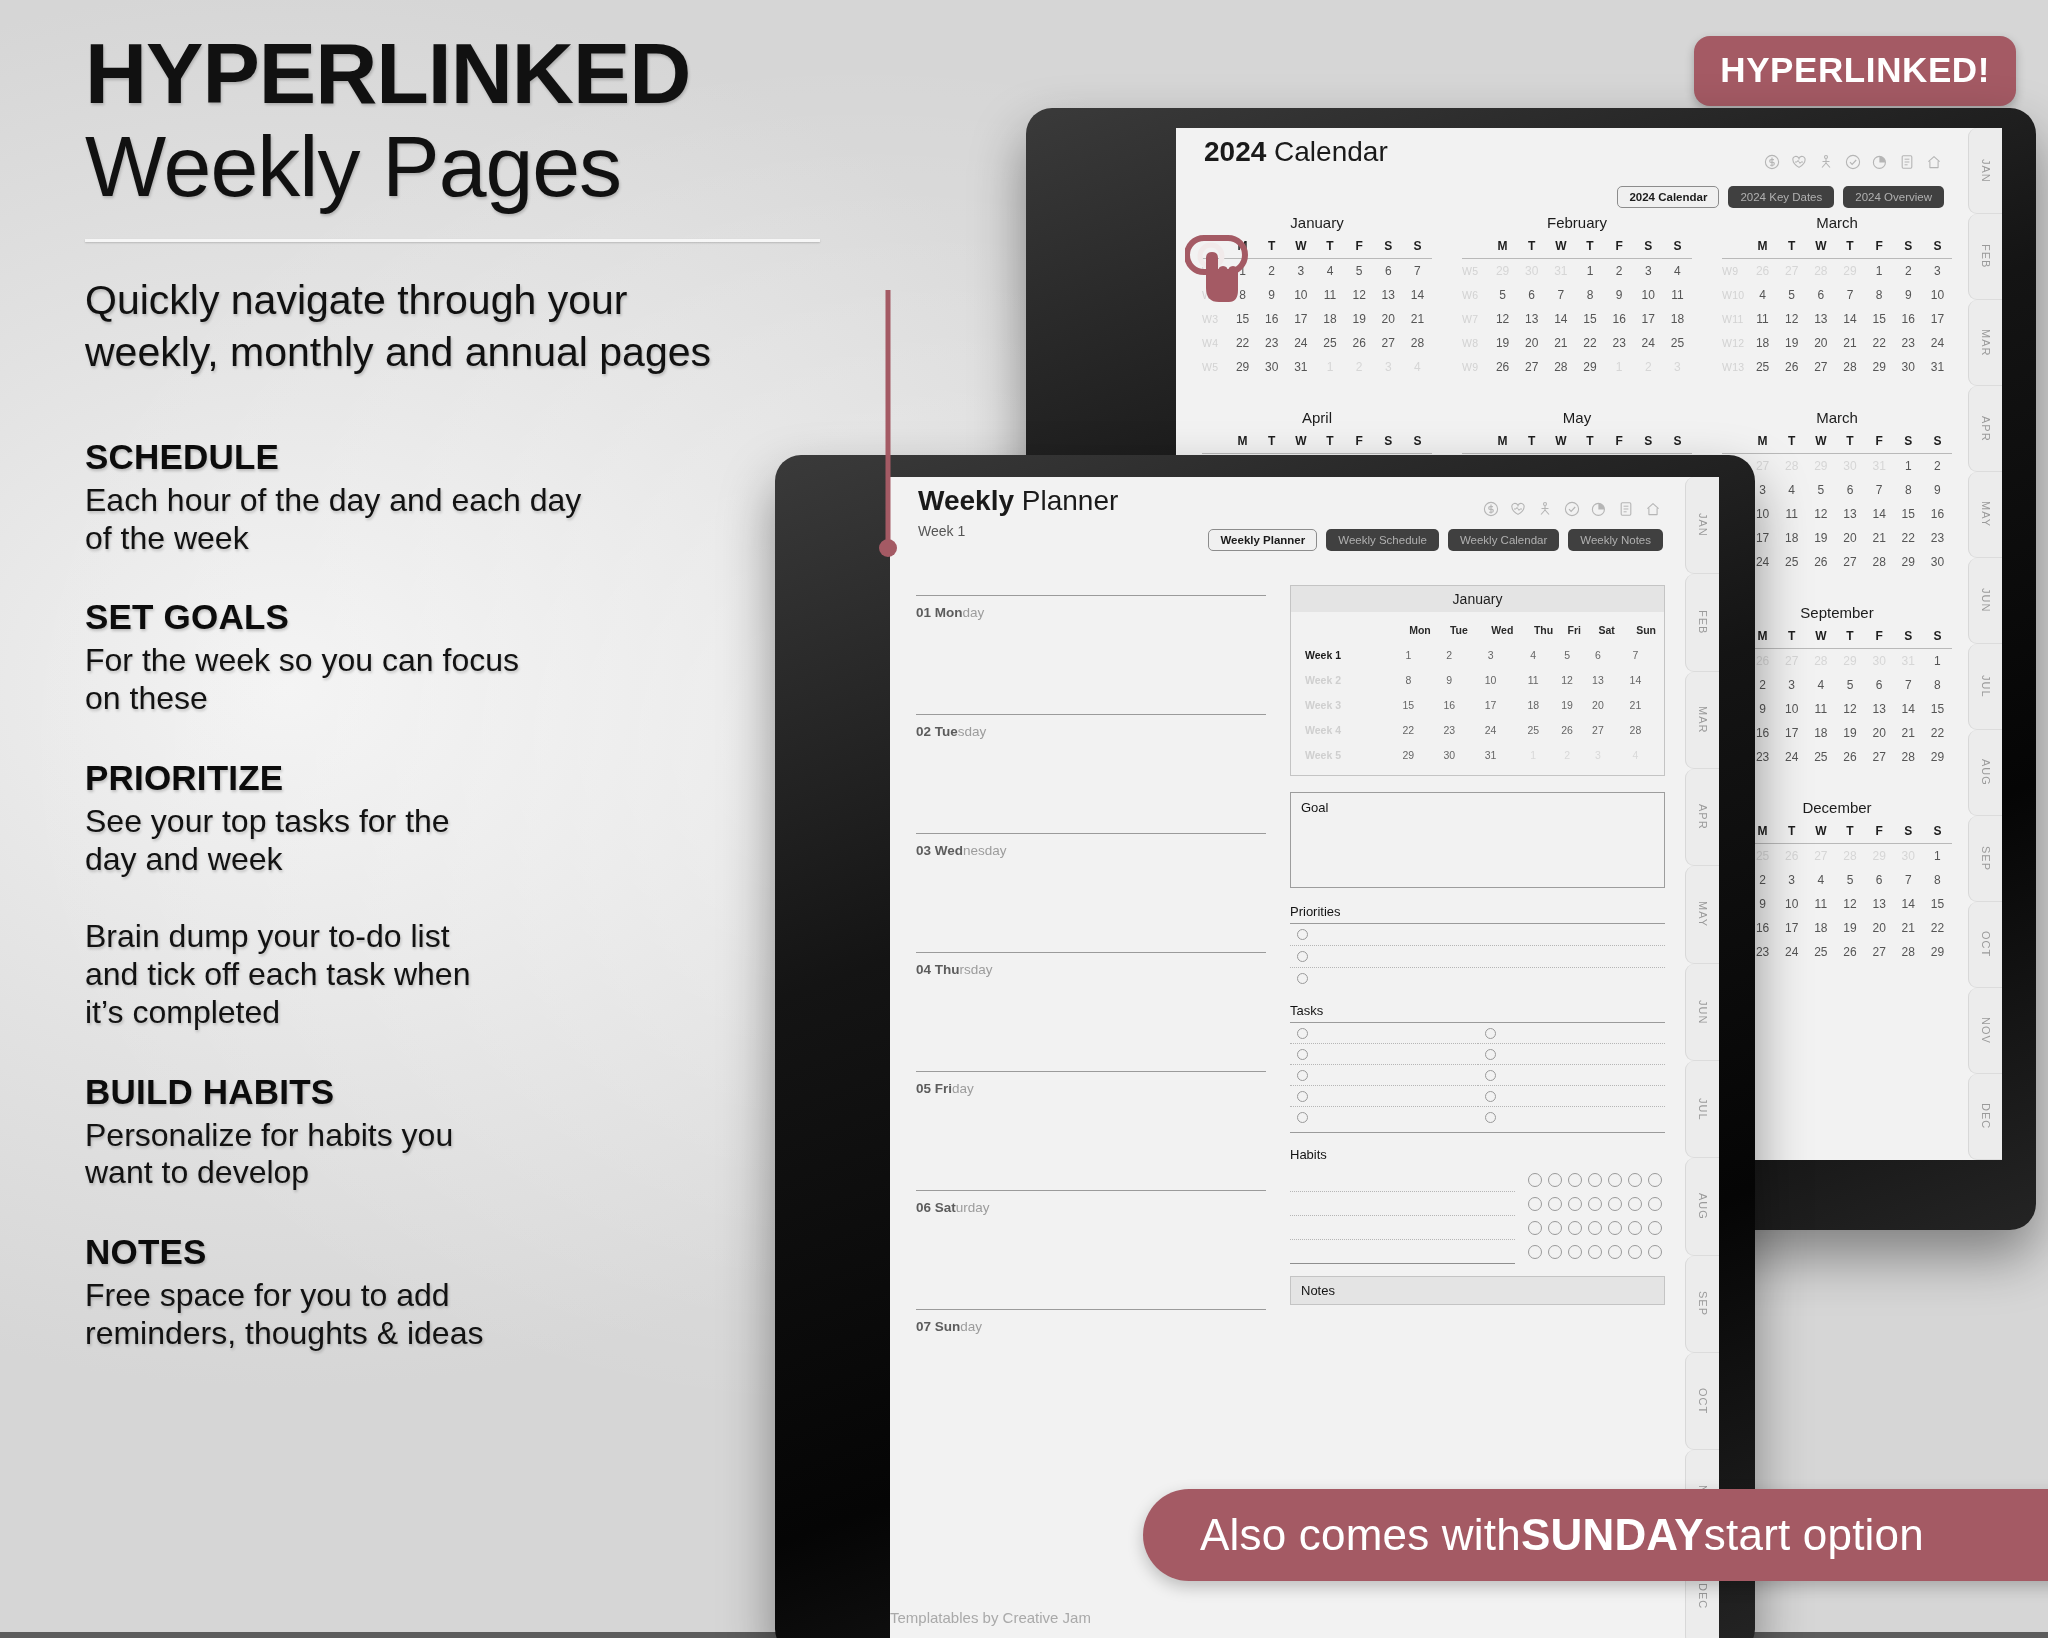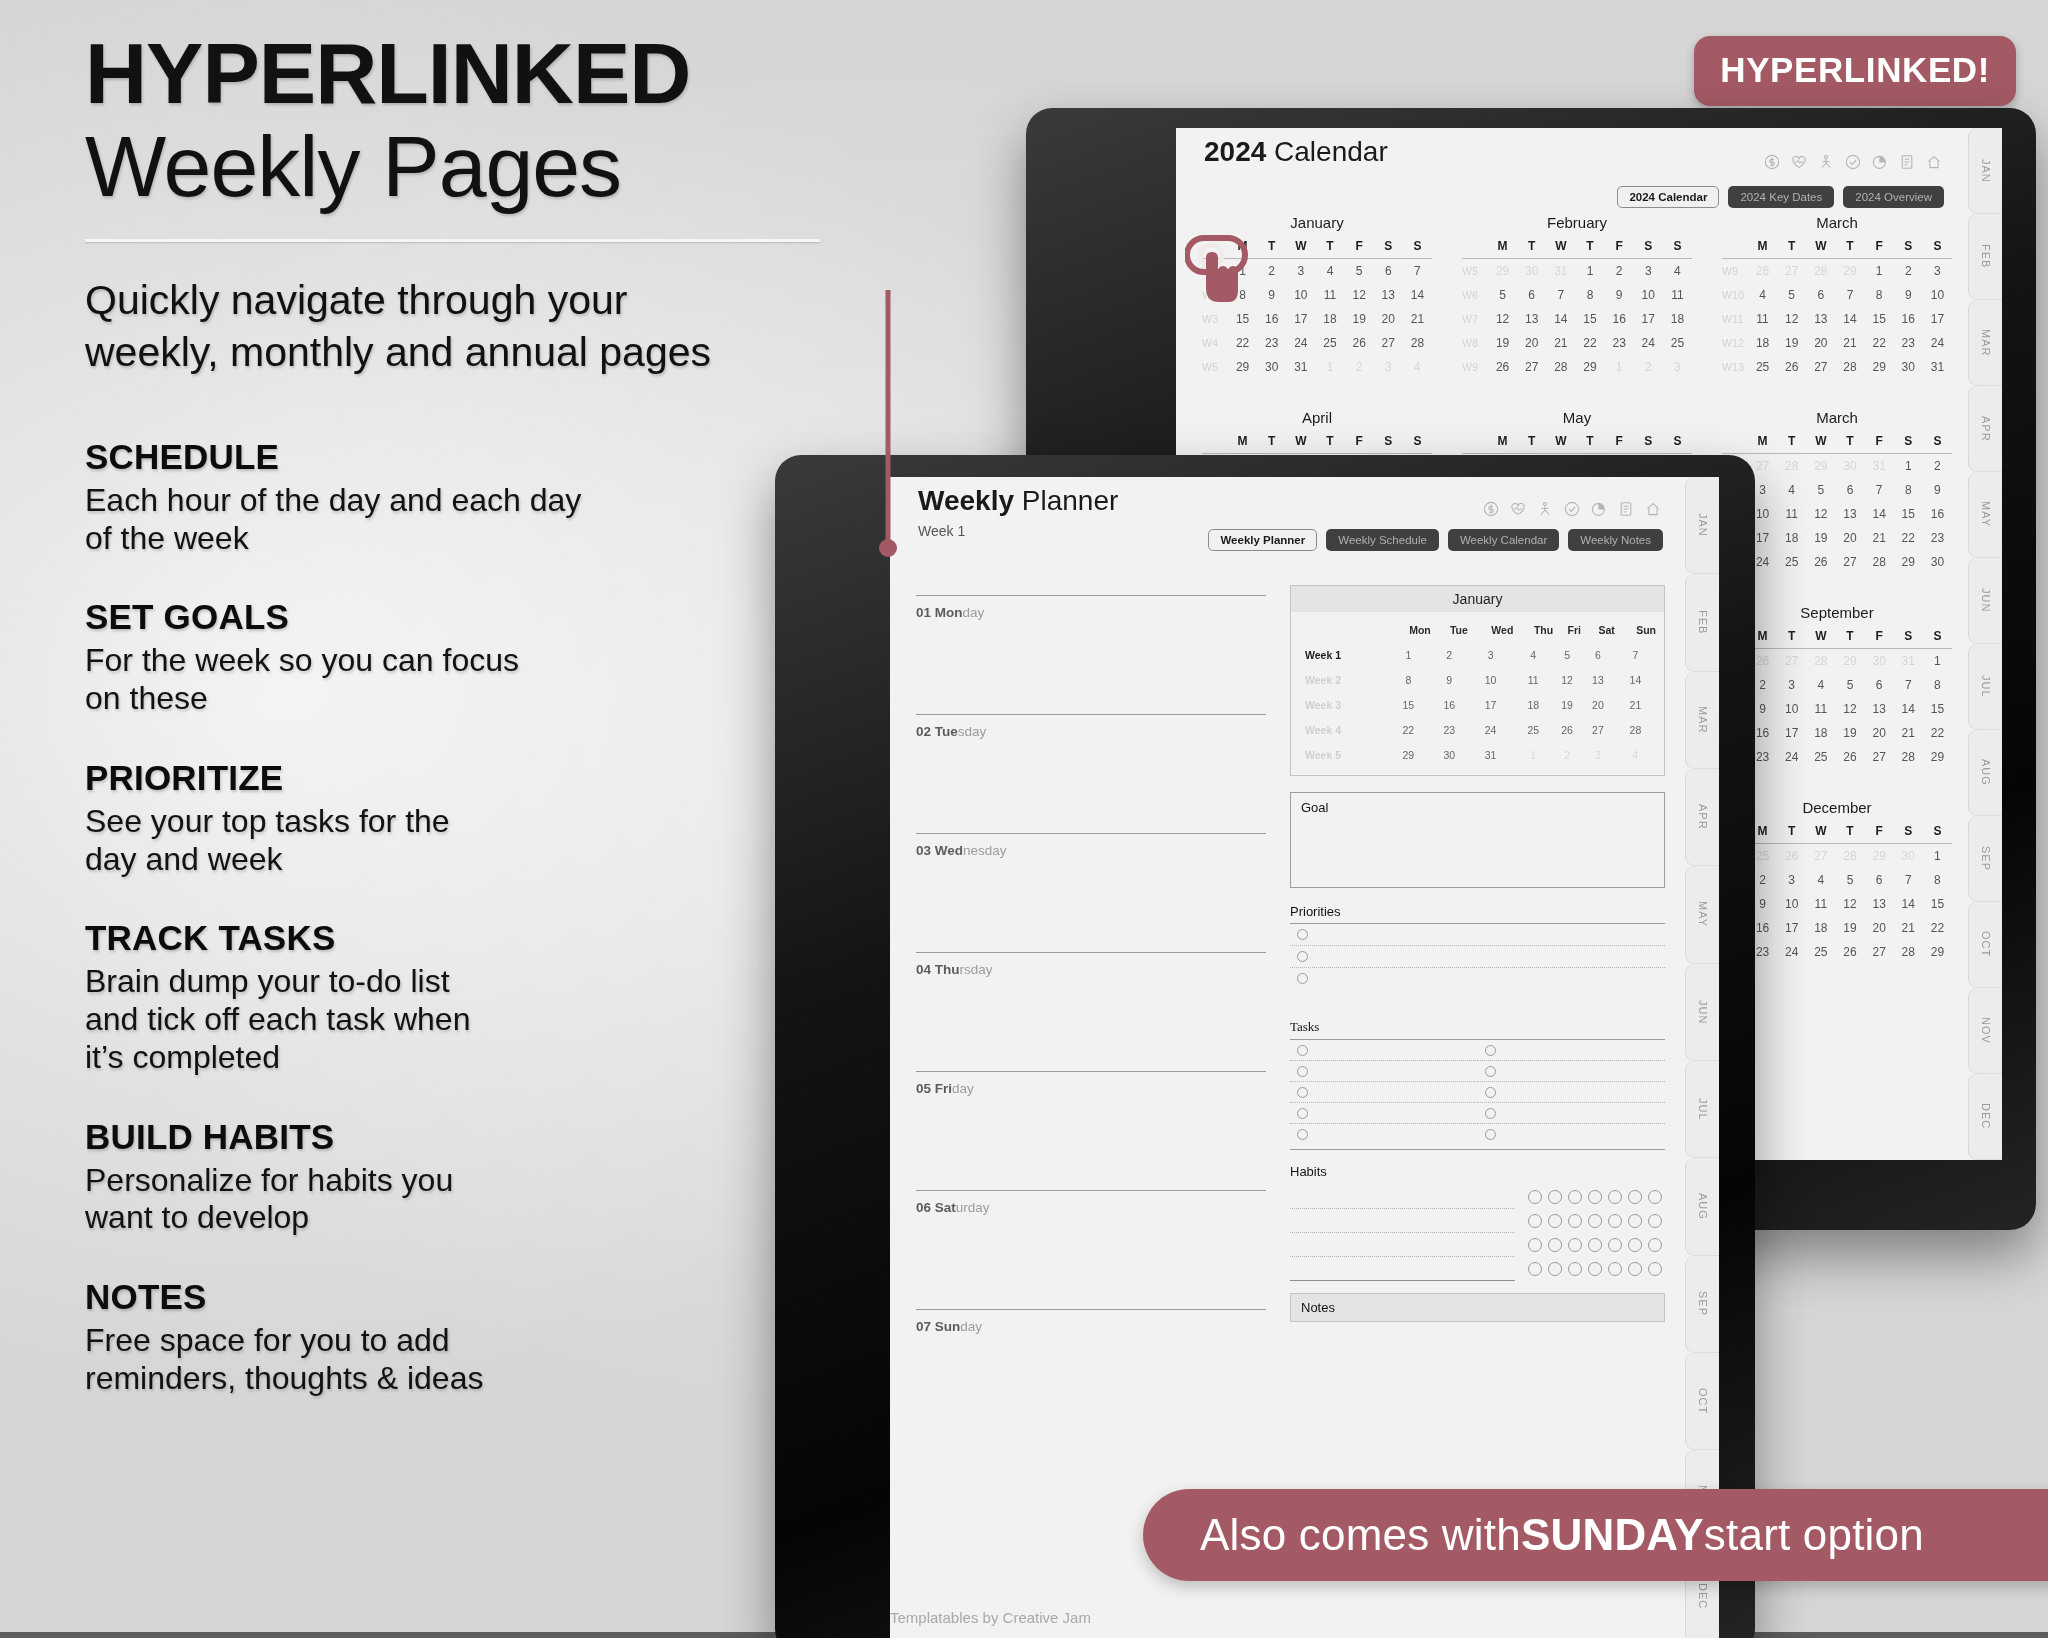--- a/index.html
+++ b/index.html
@@ -191,21 +191,20 @@
       </div>
       <div class="feat">
         <div class="feat-title">SET GOALS</div>
         <div class="feat-desc">For the week so you can focus<br>on these</div>
       </div>
       <div class="feat">
         <div class="feat-title">PRIORITIZE</div>
         <div class="feat-desc">See your top tasks for the<br>day and week</div>
       </div>
       <div class="feat">
-        <div class="feat-title">TRACK TASKS</div>
         <div class="feat-desc">Brain dump your to-do list<br>and tick off each task when<br>it’s completed</div>
       </div>
       <div class="feat">
         <div class="feat-title">BUILD HABITS</div>
         <div class="feat-desc">Personalize for habits you<br>want to develop</div>
       </div>
       <div class="feat">
         <div class="feat-title">NOTES</div>
         <div class="feat-desc">Free space for you to add<br>reminders, thoughts &amp; ideas</div>
       </div>
@@ -1256,21 +1255,21 @@
               <div class="rowline prio-row">
                 <span class="circ"></span>
               </div>
               <div class="dotline"></div>
               <div class="rowline prio-row">
                 <span class="circ"></span>
               </div>
             </div>
         </div>
 
-        <div style="margin-top:30px;font-family:Liberation Serif, serif;">
+        <div style="margin-top:14px;">
           <div class="sec-label">Tasks</div>
           <div class="sec-rule"></div>
           <div id="tasks-list" class="tasks-grid">
               <div class="rowline cell" style="border-bottom: 1px dotted rgb(182, 182, 182);">
                 <span class="circ"></span>
               </div>
               <div class="rowline cell" style="border-bottom: 1px dotted rgb(182, 182, 182);">
                 <span class="circ"></span>
               </div>
               <div class="rowline cell" style="border-bottom: 1px dotted rgb(182, 182, 182);">

